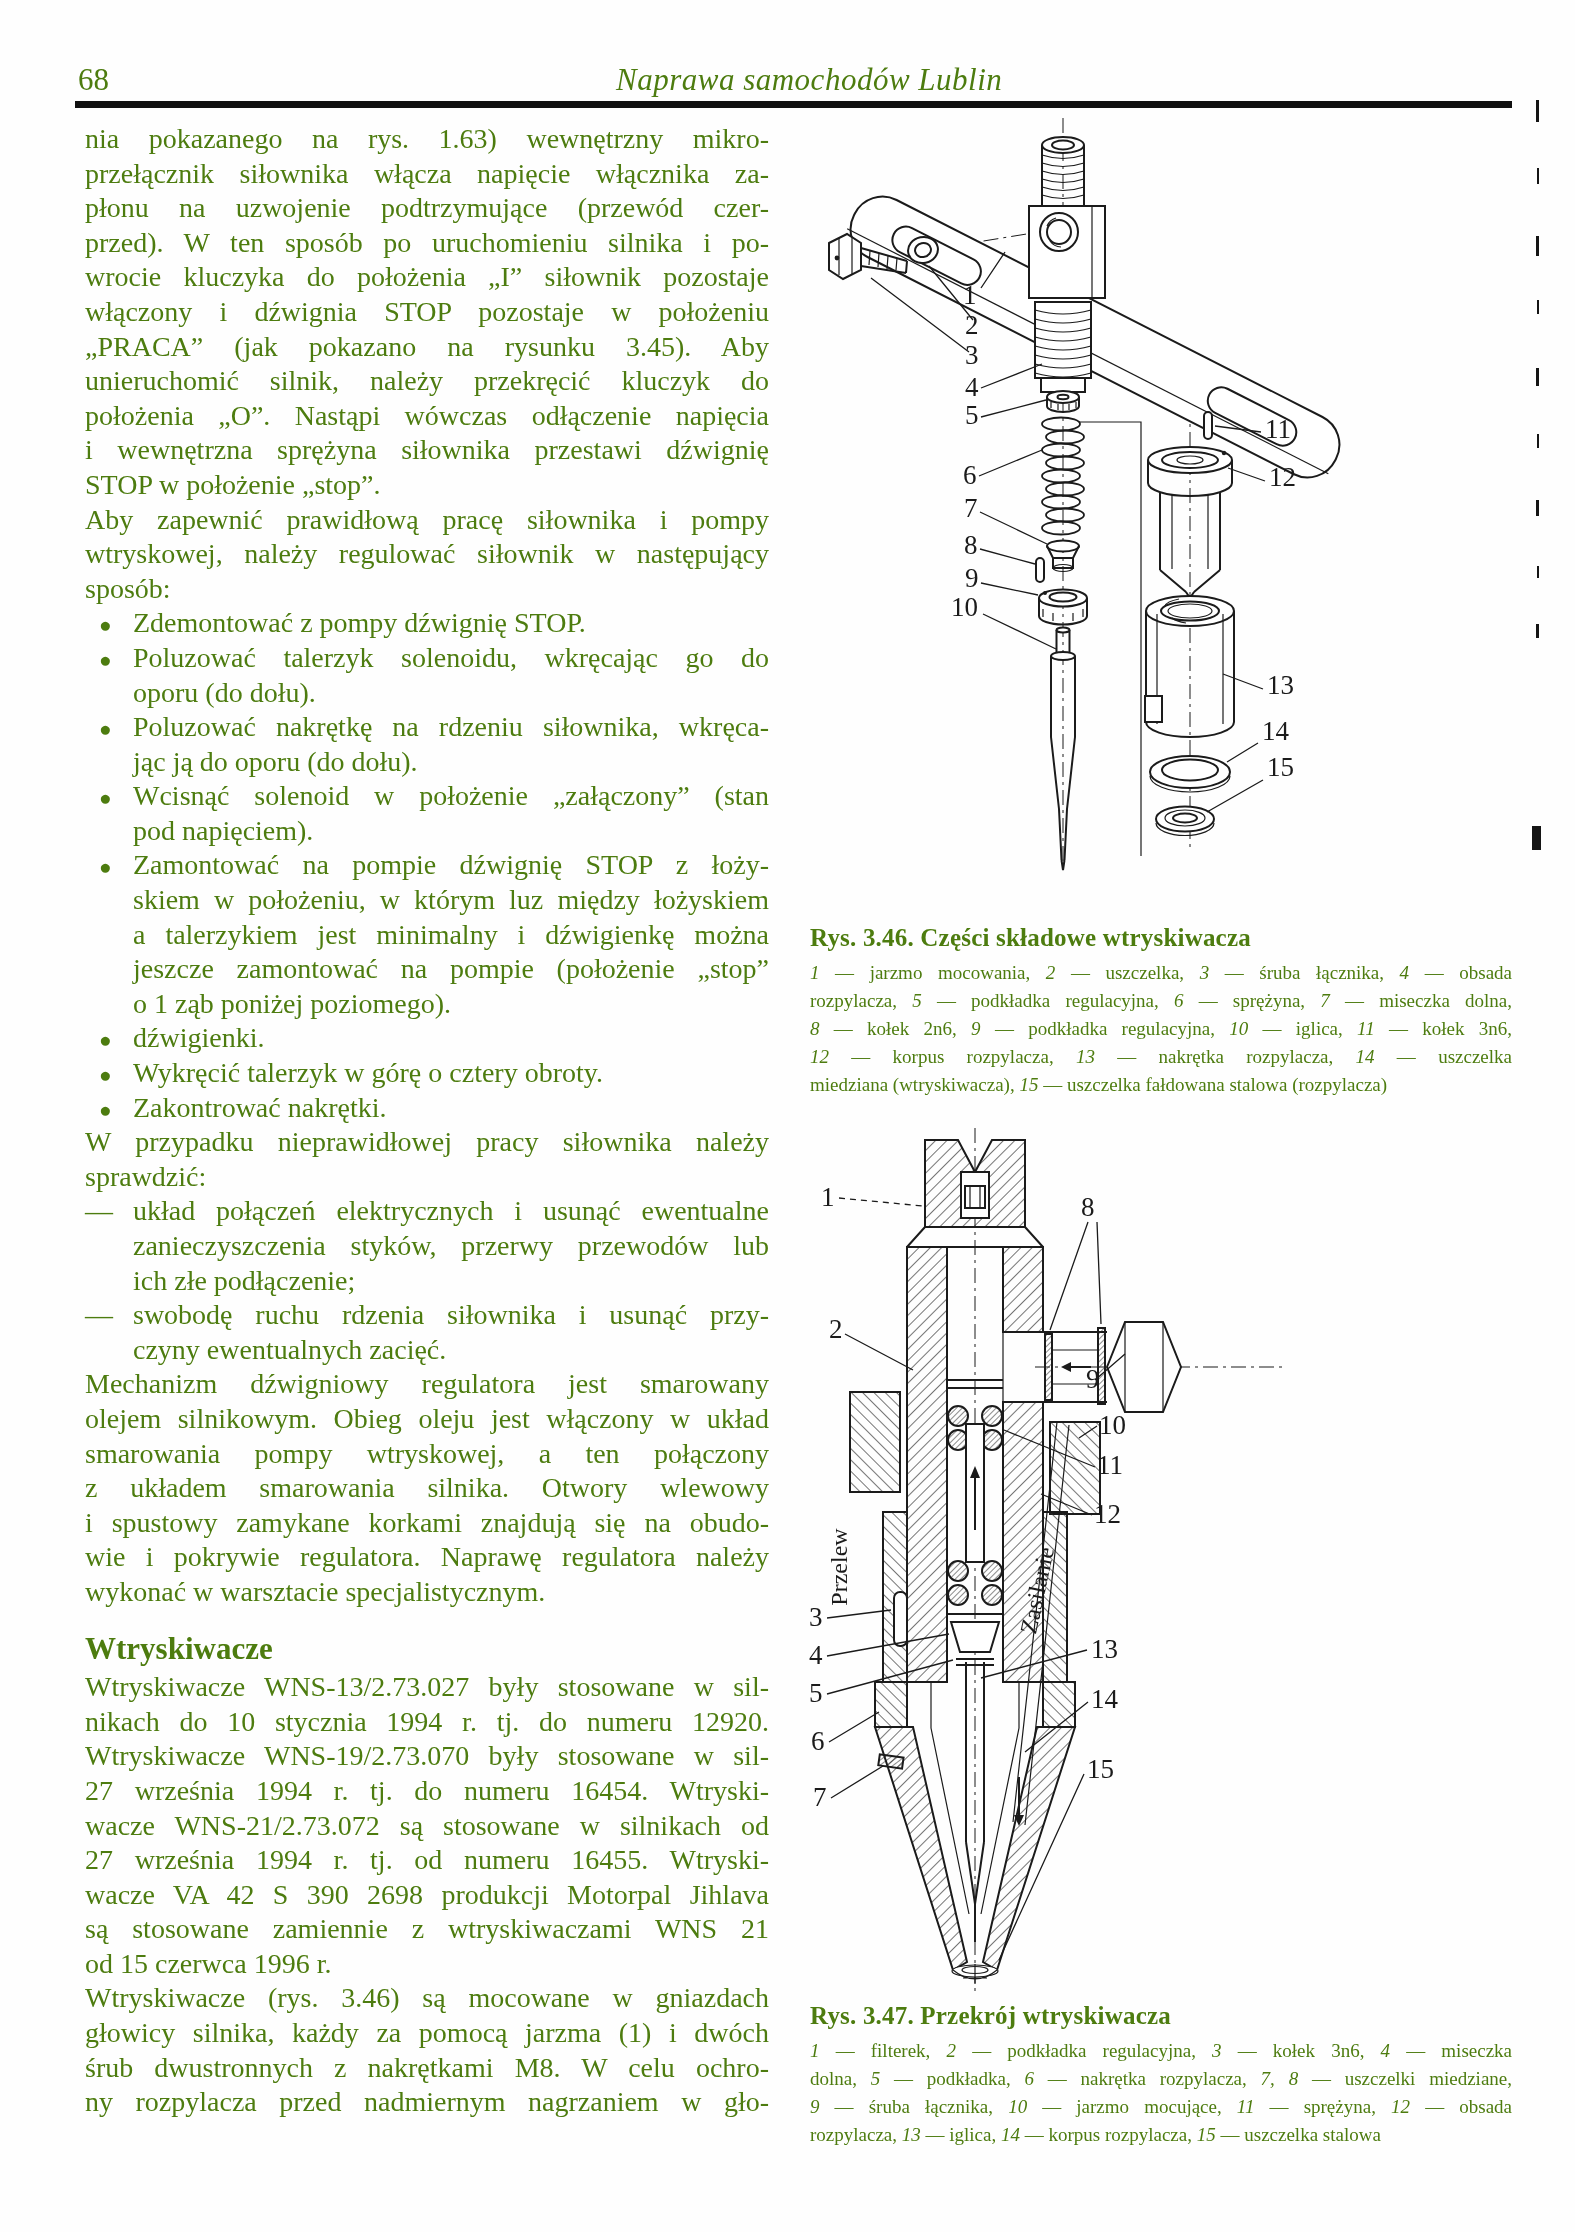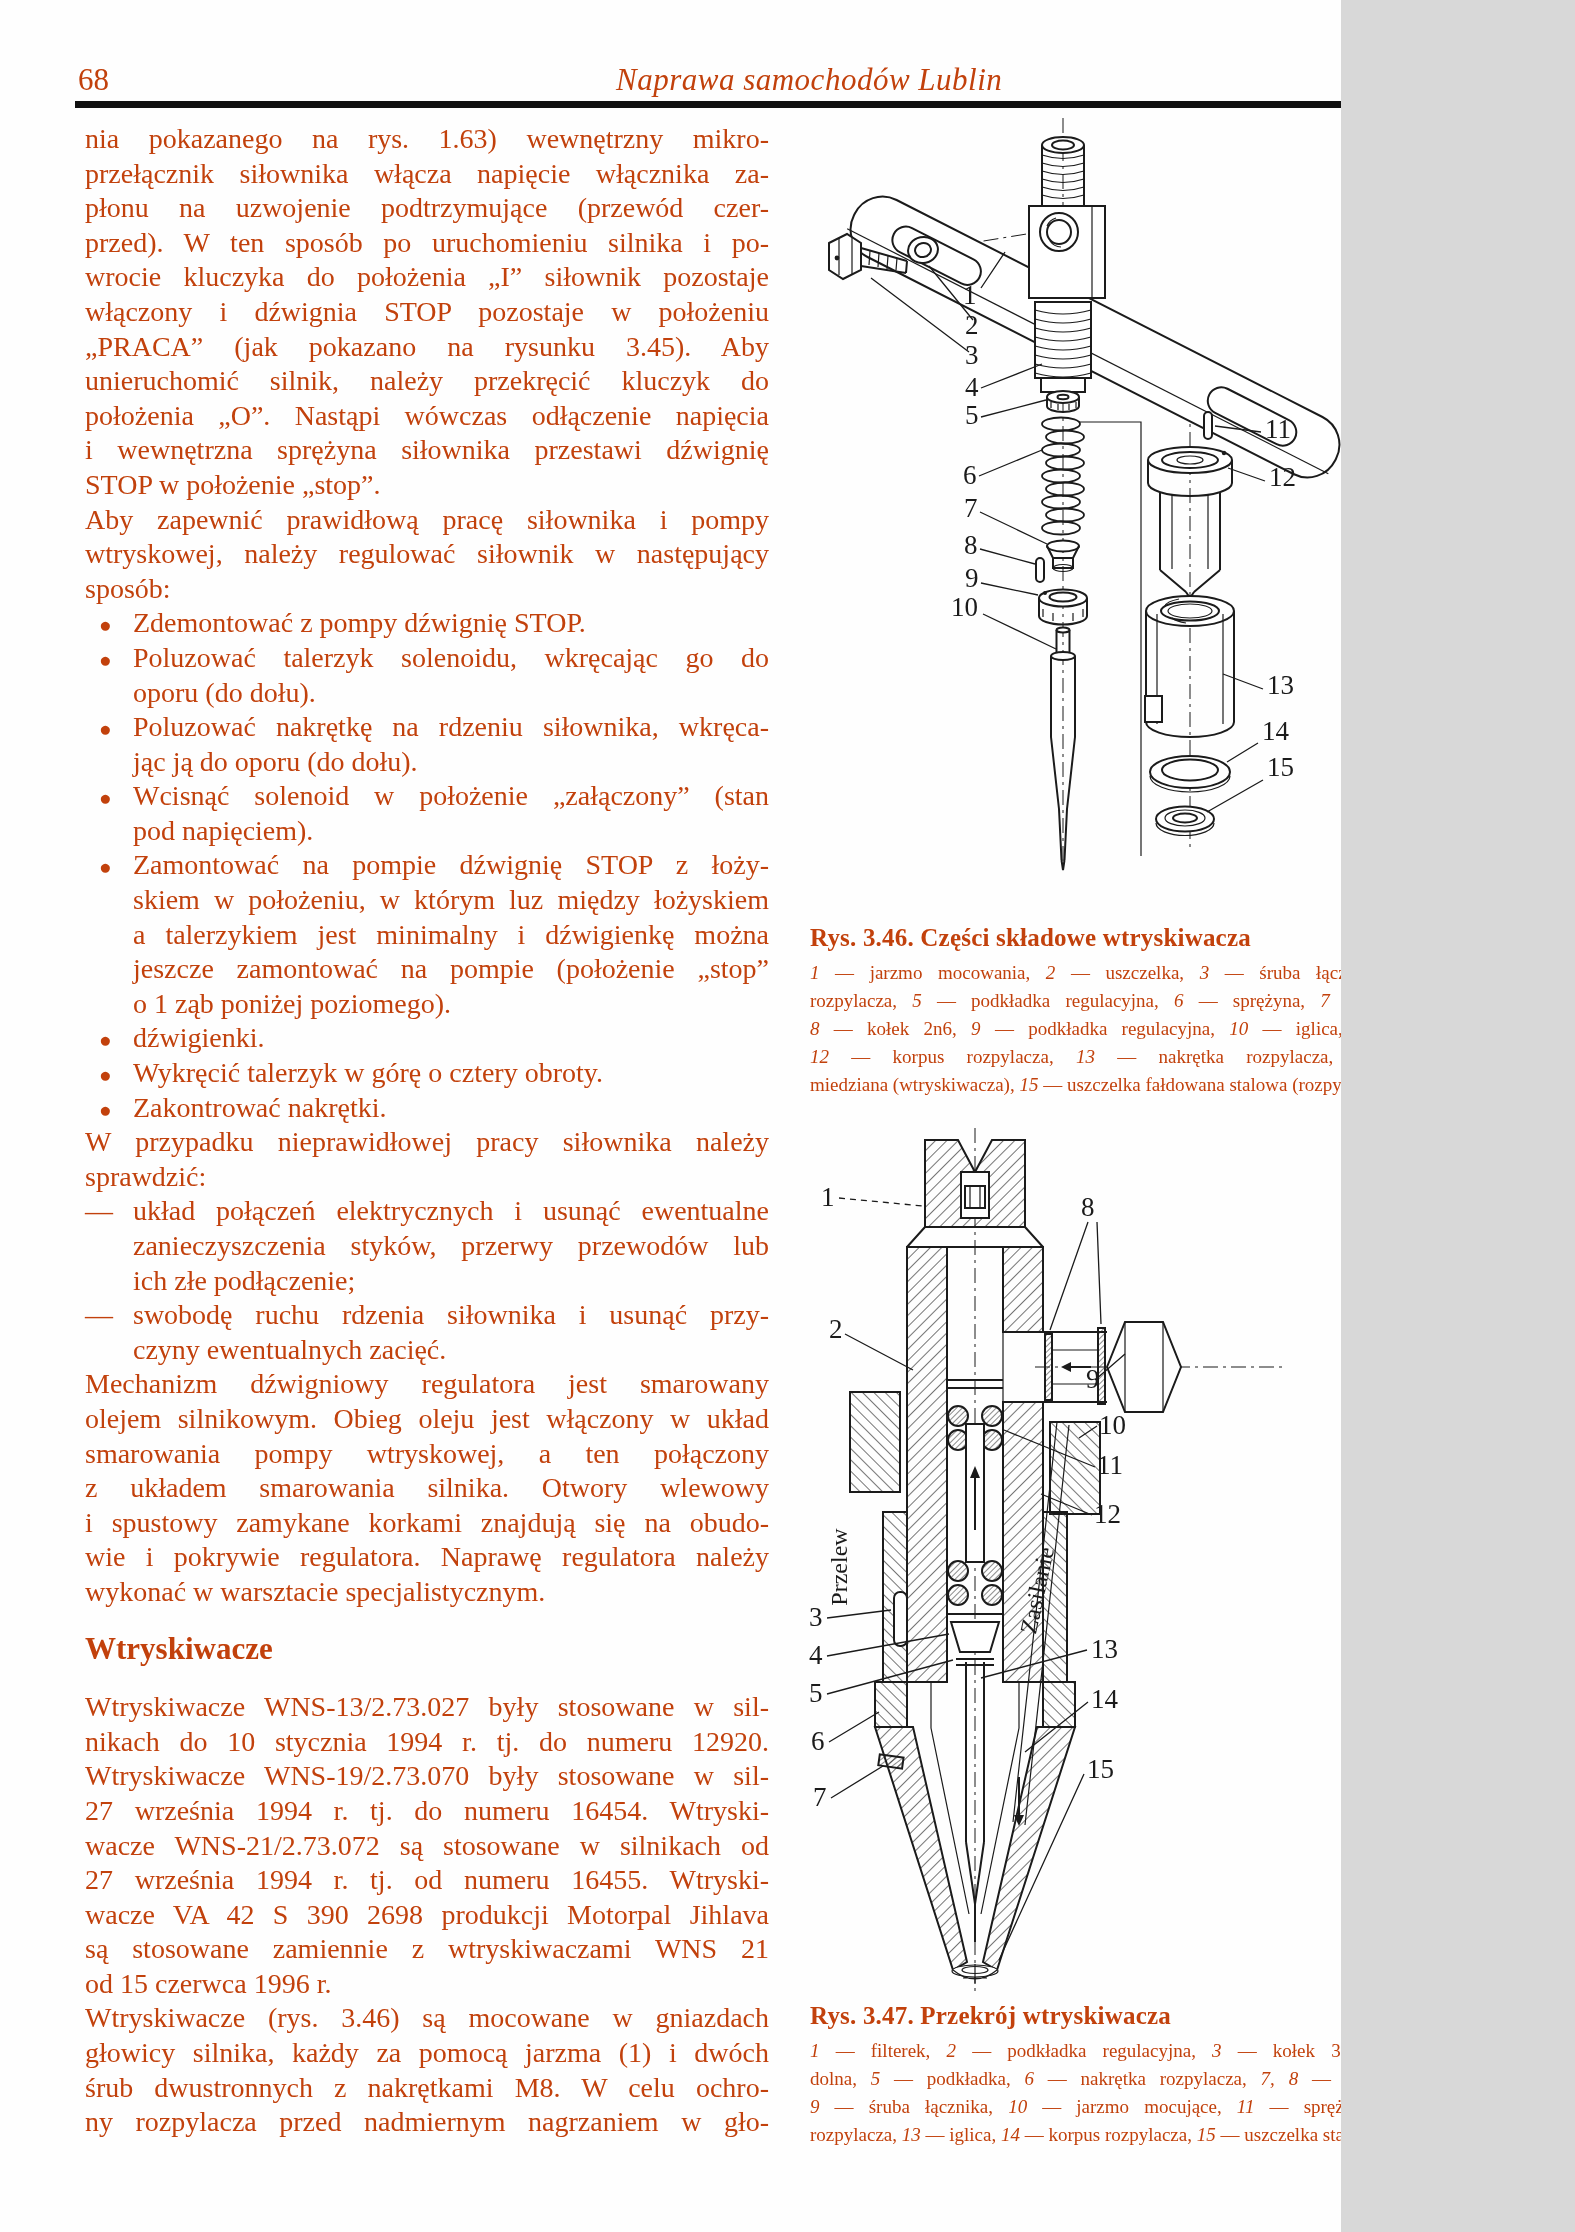--- a/index.html
+++ b/index.html
@@ -1,31 +1,31 @@
 <!DOCTYPE html>
 <html><head>
 <meta charset="utf-8">
 <style>
   html,body{margin:0;padding:0;background:#d8d8d8;}
-  .page{position:relative;width:1341px;height:2232px;background:#fefefe;
-        font-family:"Liberation Serif","DejaVu Serif",serif;color:#c2410c;overflow:hidden;}
+  .page{position:relative;width:1575px;height:2232px;background:#fefefe;
+        font-family:"Liberation Serif","DejaVu Serif",serif;color:#4d7c0f;overflow:hidden;}
   
   .pagenum{position:absolute;left:78px;top:62px;font-size:31px;}
   .running-title{position:absolute;left:616px;top:62px;font-size:31px;font-style:italic;letter-spacing:.5px;}
   .rule{position:absolute;left:75px;top:101px;width:1437px;height:7px;background:#101010;}
   
   .left-col{position:absolute;left:85px;top:122px;width:684px;font-size:28px;line-height:34.6px;}
   .blk{position:relative;}
   .line{text-align:justify;text-align-last:justify;white-space:normal;}
   .line.last{text-align-last:auto;}
   .bullet .line,.dash .line{padding-left:48px;}
   .marker{position:absolute;left:0;top:0;}
   .bullet .marker{left:14px;font-size:21px;top:2px;}
   .dash .marker{left:0;}
-  .heading{margin:22px 0 24px 0;}
+  .heading{margin:22px 0 4px 0;}
   .heading .line{font-weight:bold;font-size:31px;text-align:left;text-align-last:auto;}
   
   .fig{position:absolute;}
   .fig1{left:795px;top:112px;width:715px;height:785px;}
   .fig2{left:795px;top:1122px;width:720px;height:878px;}
   .caption{position:absolute;left:810px;width:702px;}
   .cap1{top:924px;}
   .cap2{top:2002px;}
   .cap-title{font-weight:bold;font-size:25px;margin-bottom:7px;letter-spacing:.2px;}
   .cap-line{font-size:19px;line-height:28px;text-align:justify;text-align-last:justify;}

